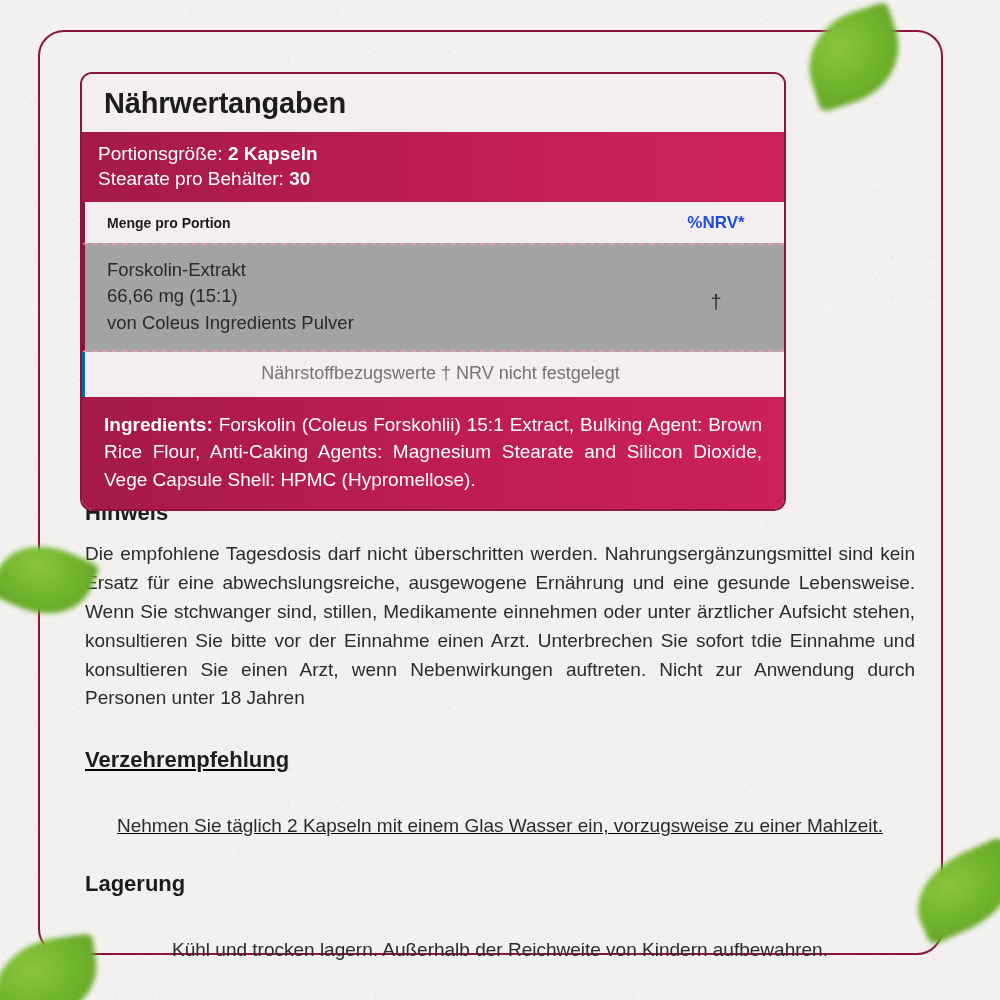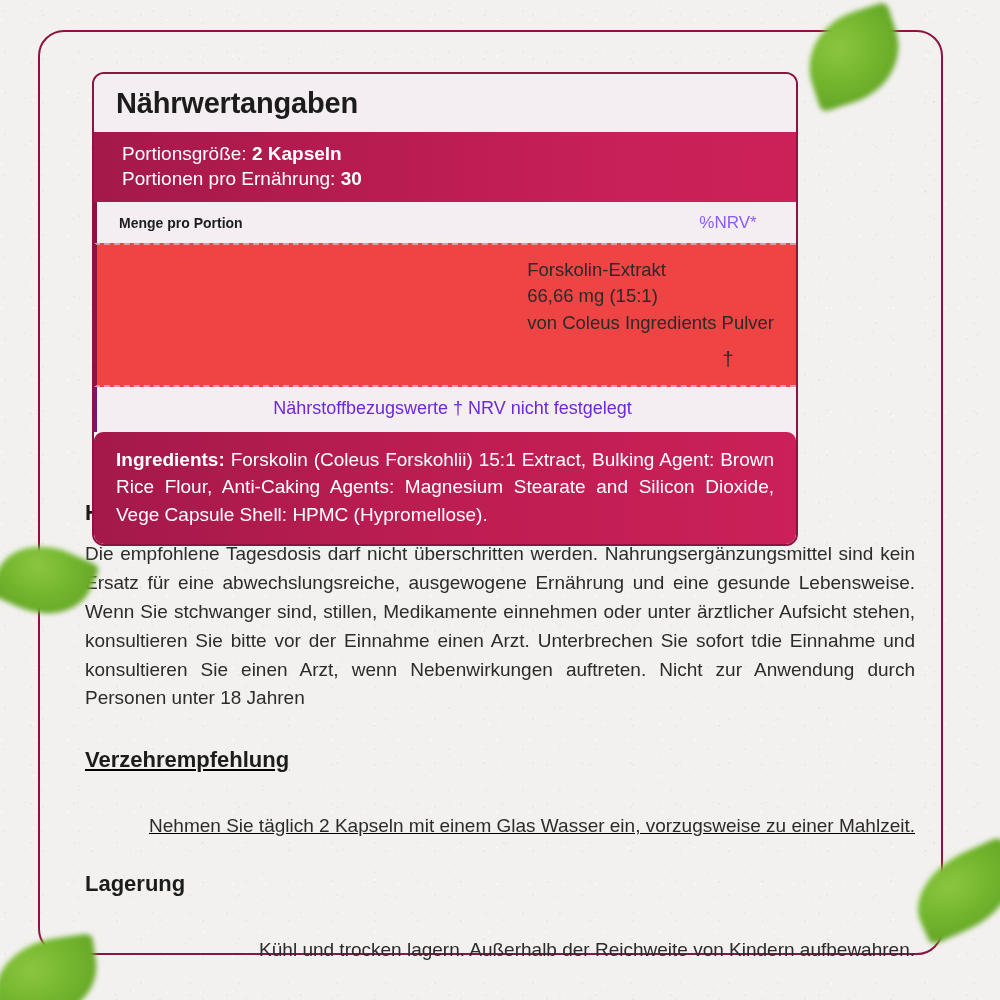--- a/index.html
+++ b/index.html
@@ -42,21 +42,21 @@
     border: 2px solid #8d1440;
     border-radius: 26px;
     background: transparent;
     box-sizing: border-box;
     z-index: 1;
   }
 
   
   .facts-panel {
     position: absolute;
-    left: 92px;
+    left: 80px;
     top: 72px;
     width: 706px;
     border: 2px solid #8d1440;
     border-radius: 12px;
     overflow: hidden;
     box-sizing: border-box;
     background: #f4eef2;
     z-index: 3;
   }
 
@@ -67,21 +67,21 @@
   .facts-title {
     font-size: 29px;
     font-weight: bold;
     color: #1c1c1c;
     letter-spacing: -0.2px;
     line-height: 1.1;
   }
 
   .serving-band {
     background: linear-gradient(to right, #a4194a 0%, #b81c50 40%, #c82059 75%, #cc2158 100%);
-    padding: 9px 22px 11px 28px;
+    padding: 9px 22px 11px 16px;
     color: #ffffff;
   }
   .serving-line {
     font-size: 19px;
     line-height: 1.32;
     font-weight: normal;
     white-space: nowrap;
   }
   .serving-line b { font-weight: bold; }
 
@@ -94,36 +94,35 @@
     border-left: 3px solid #8d1440;
     box-sizing: border-box;
   }
   .amount-header-label {
     font-size: 14px;
     font-weight: bold;
     color: #1c1c1c;
   }
   .nrv-label {
     font-size: 17px;
-    font-weight: normal;
-    color: #8b5cf6;
+    font-weight: bold;
+    color: #1d4ed8;
     width: 92px;
     text-align: center;
   }
 
   .nutrient-row {
     display: flex;
-    align-items: flex-end;
+    align-items: center;
     padding: 12px 22px 14px 22px;
-    background: #ef4444;
+    background: #a3a3a3;
     border-top: 2px dashed #d99ab4;
     border-bottom: 2px dashed #d99ab4;
     border-left: 3px solid #8d1440;
     box-sizing: border-box;
-    flex-direction: column;
   }
   .nutrient-name {
     flex: 1 1 auto;
     font-size: 18.5px;
     color: #2a2a2a;
     line-height: 1.42;
   }
   .nutrient-amount {
     flex: 0 0 auto;
     width: 175px;
@@ -137,35 +136,34 @@
     width: 92px;
     text-align: center;
     font-size: 20px;
     color: #2a2a2a;
     padding-top: 12px;
   }
 
   .footnote-row {
     text-align: center;
     font-size: 18px;
-    color: #6d28d9;
+    color: #737373;
     padding: 11px 10px 13px 22px;
     background: #f4eef2;
-    border-left: 3px solid #701a75;
+    border-left: 3px solid #0369a1;
     box-sizing: border-box;
   }
 
   .ingredients-band {
     background: linear-gradient(to right, #a4194a 0%, #bb1d51 45%, #cb2059 100%);
     color: #ffffff;
     padding: 14px 22px 16px 22px;
     font-size: 19px;
     line-height: 1.44;
     text-align: justify;
-    border-radius: 9px;
   }
   .ingredients-band b { font-weight: bold; }
 
   
   .info-sections {
     position: absolute;
     left: 85px;
     top: 500px;
     width: 830px;
     z-index: 2;
@@ -176,21 +174,21 @@
     color: #1c1c1c;
     margin: 0 0 14px 0;
   }
   .section-body {
     font-size: 19px;
     line-height: 1.52;
     color: #2b2b2b;
     margin: 0;
     text-align: justify;
   }
-  .section-body.no-justify { text-align: right; margin-top: 39px; }
+  .section-body.no-justify { text-align: center; margin-top: 39px; }
 
   .sec-hinweis { margin-bottom: 34px; }
   .sec-verzehr { margin-bottom: 30px; text-decoration: underline; }
 
   
   .leaf {
     position: absolute;
     z-index: 5;
     filter: blur(2.6px);
     pointer-events: none;
@@ -218,21 +216,21 @@
   <div class="facts-title-row">
     <div class="facts-title">Nährwertangaben</div>
   </div>
 
   <div class="serving-band">
     <div class="serving-line">
       <span>Portionsgröße:</span>
       <b>2 Kapseln</b>
     </div>
     <div class="serving-line">
-      <span>Portionen pro Ernährung:</span>
+      <span>Stearate pro Behälter:</span>
       <b>30</b>
     </div>
   </div>
 
   <div class="amount-header">
     <div class="amount-header-label">Menge pro Portion</div>
     <div class="nrv-label">%NRV*</div>
   </div>
 
   <div class="nutrient-row">

